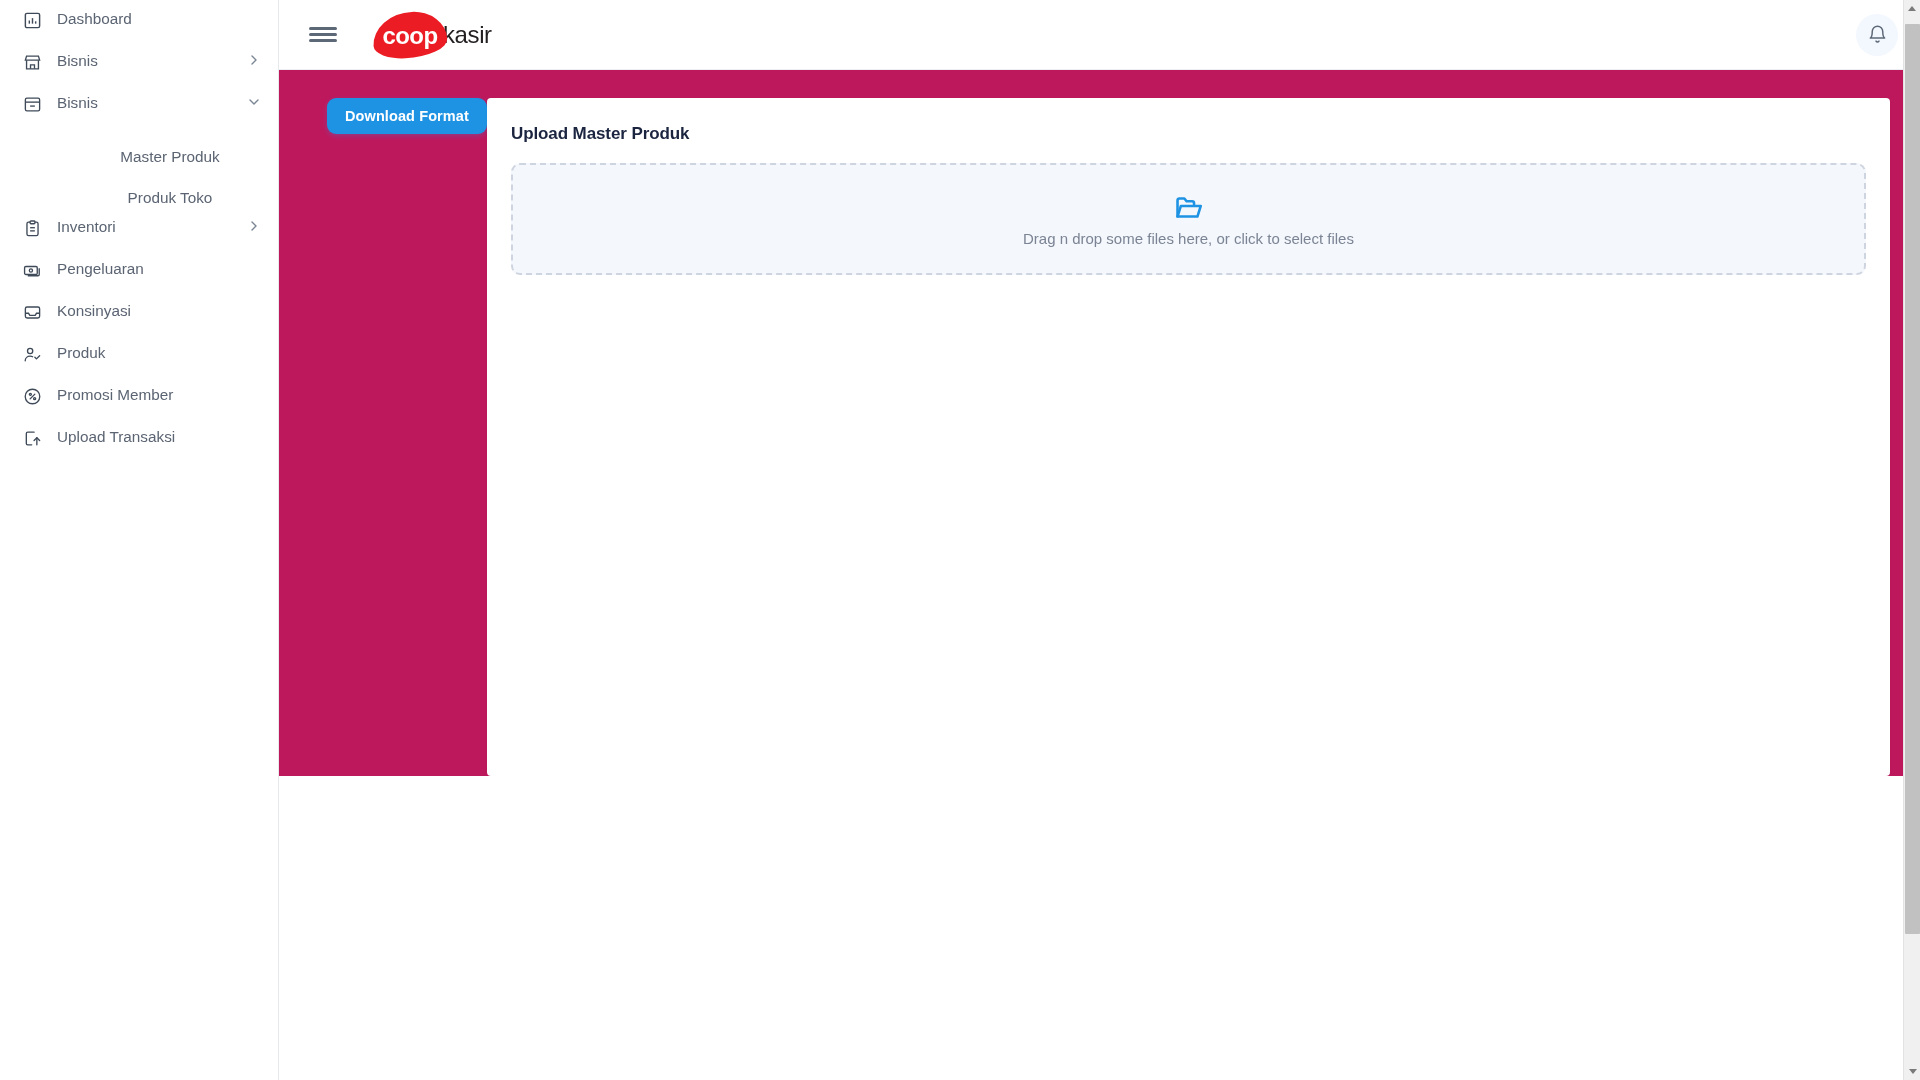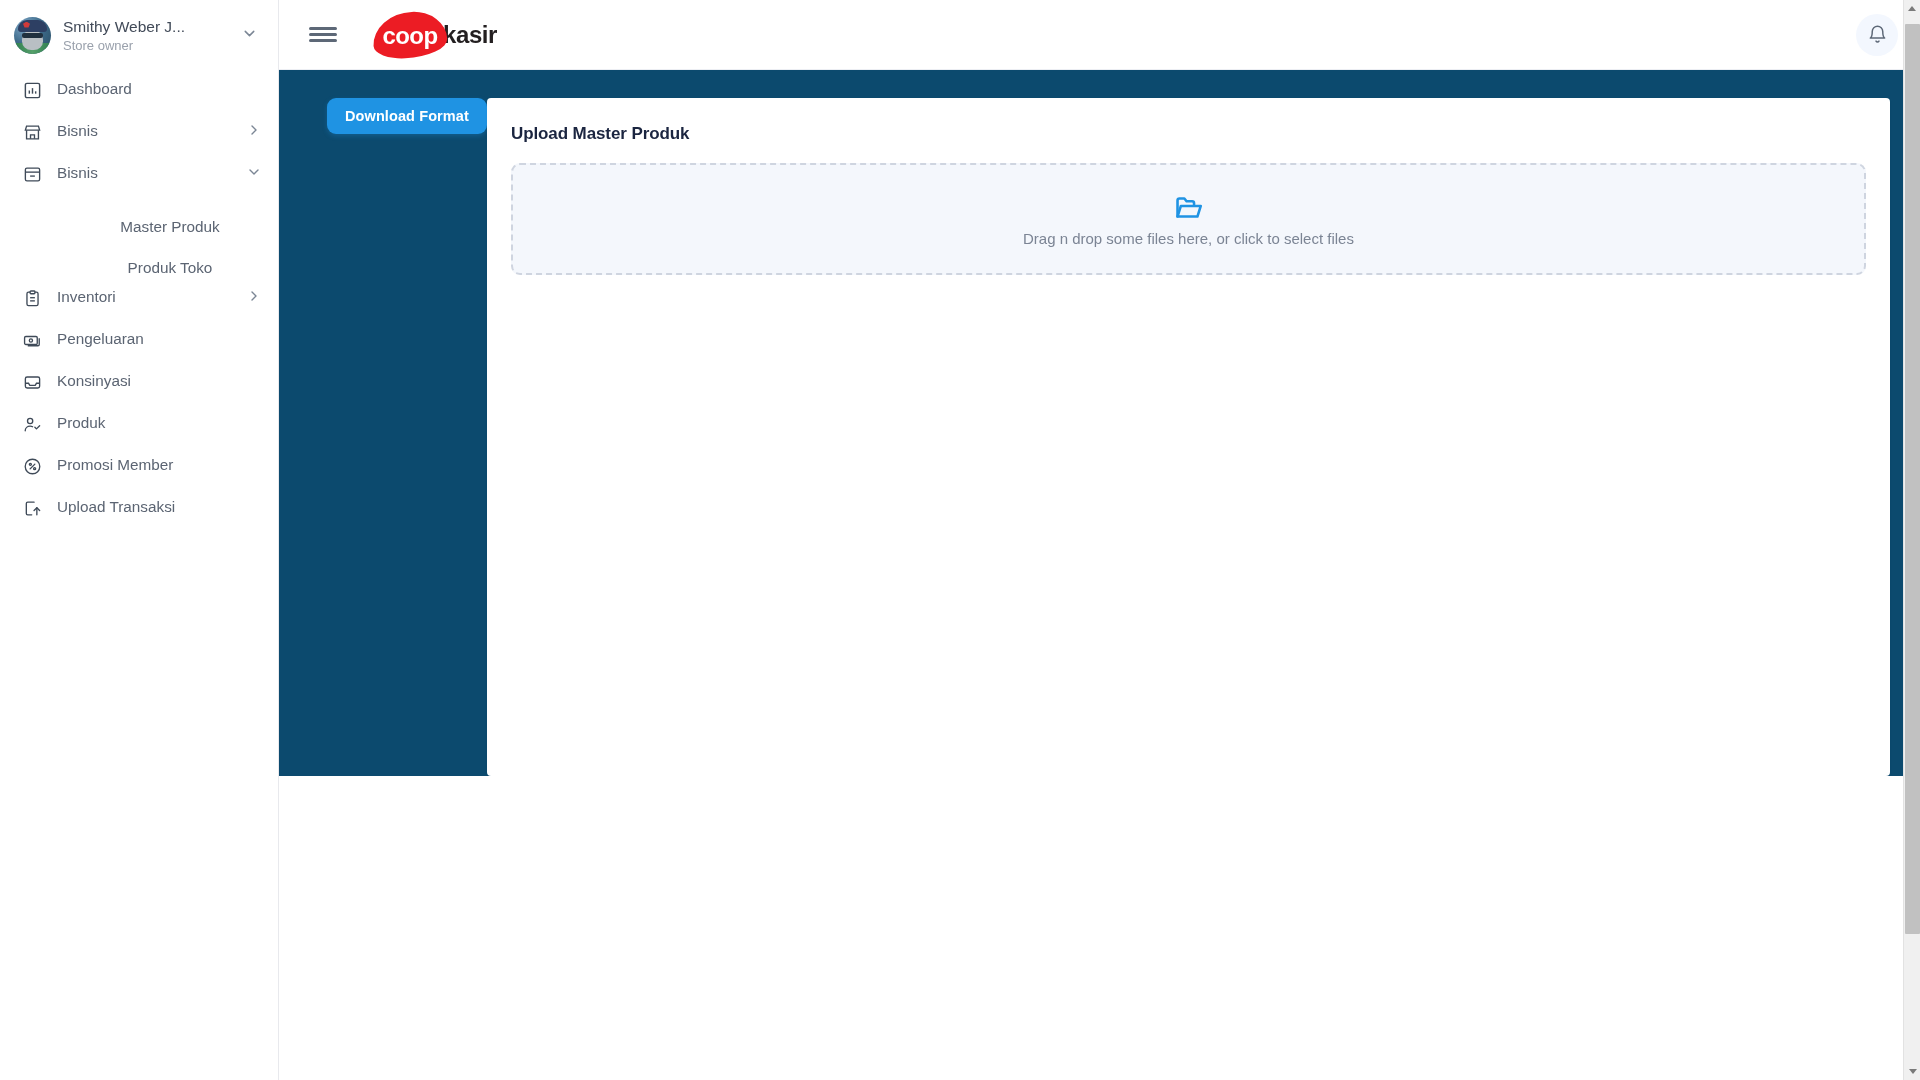--- a/index.html
+++ b/index.html
@@ -68,21 +68,21 @@
   .nav-chevron { margin-left: auto; display: flex; align-items: center; color: #7b8695; }
   .sub-item {
     display: flex; align-items: center; height: 41px;
     padding-left: 62px; cursor: pointer; justify-content: center;
   }
   .sub-label { font-size: 15.3px; color: #5b6472; white-space: nowrap; }
 
   
   .main {
     flex: 1; height: 776px; display: flex; flex-direction: column;
-    background: #0c4a6e; min-width: 0;
+    background: #be185d; min-width: 0;
   }
   .topbar {
     height: 70px; background: #ffffff; flex: 0 0 70px;
     display: flex; align-items: center; padding: 0 22px 0 30px;
     border-bottom: 1px solid #eceef3;
   }
   .hamburger { width: 28px; height: 22px; display: flex; flex-direction: column;
     justify-content: space-between; cursor: pointer; padding: 3px 0; }
   .hamburger span { display: block; height: 3.4px; width: 28px; background: #5d6877; border-radius: 2px; }
   .logo { display: flex; align-items: center; margin-left: 36px; }
@@ -93,21 +93,21 @@
   .logo-blob .blob {
     position: absolute; inset: 0; background: #ec1c24;
     border-radius: 54% 46% 58% 42% / 70% 62% 38% 30%;
     transform: rotate(-3deg);
   }
   .logo-coop {
     position: relative; color: #ffffff; font-size: 24px; font-weight: 700;
     letter-spacing: -0.6px; z-index: 2; margin-top: 2px;
   }
   .logo-kasir {
-    font-size: 24px; font-weight: 700; color: #231f20;
+    font-size: 24px; font-weight: 400; color: #231f20;
     letter-spacing: -0.4px; margin-left: -4px;
   }
   .bell-btn {
     margin-left: auto; width: 42px; height: 42px; border-radius: 50%;
     background: #f3f7fe; display: flex; align-items: center;
     justify-content: center; cursor: pointer; color: #5d6877;
   }
 
   .content { flex: 1; padding: 28px 30px 0 48px; overflow: hidden; display: flex; flex-direction: row; }
   .action-row { display: flex; justify-content: flex-end; margin-bottom: 22px; }
@@ -147,37 +147,20 @@
     height: 910px; background: #c1c1c1; border-radius: 1px; }
   .sb-down { position: absolute; bottom: 0; left: 0; width: 17px; }
 </style>
 </head>
 <body>
 
 <div id="app">
 
   <aside class="sidebar">
 
-    <div class="profile">
-      <div class="avatar">
-        <div class="veg"></div>
-          <div class="face"></div>
-        <div class="glasses"></div>
-          <div class="hat"></div>
-      </div>
-      <div class="profile-text">
-        <div class="profile-name">Smithy Weber J...</div>
-        <div class="profile-role">Store owner</div>
-      </div>
-      <span class="profile-caret">
-        <svg width="17" height="17" viewBox="0 0 24 24" fill="none" stroke="#7b8695" stroke-width="2.1" stroke-linecap="round" stroke-linejoin="round">
-            <polyline points="6 9 12 15 18 9"></polyline>
-          </svg>
-      </span>
-    </div>
 
     <nav class="nav">
 
       <div class="nav-item">
         <span class="ico">
           <svg width="19" height="19" viewBox="0 0 24 24" fill="none" stroke="currentColor" stroke-width="1.8">
               <rect x="3" y="3" width="18" height="18" rx="2"></rect>
               <line x1="8" y1="16" x2="8" y2="12"></line>
               <line x1="12" y1="16" x2="12" y2="9"></line>
               <line x1="16" y1="16" x2="16" y2="13"></line>

